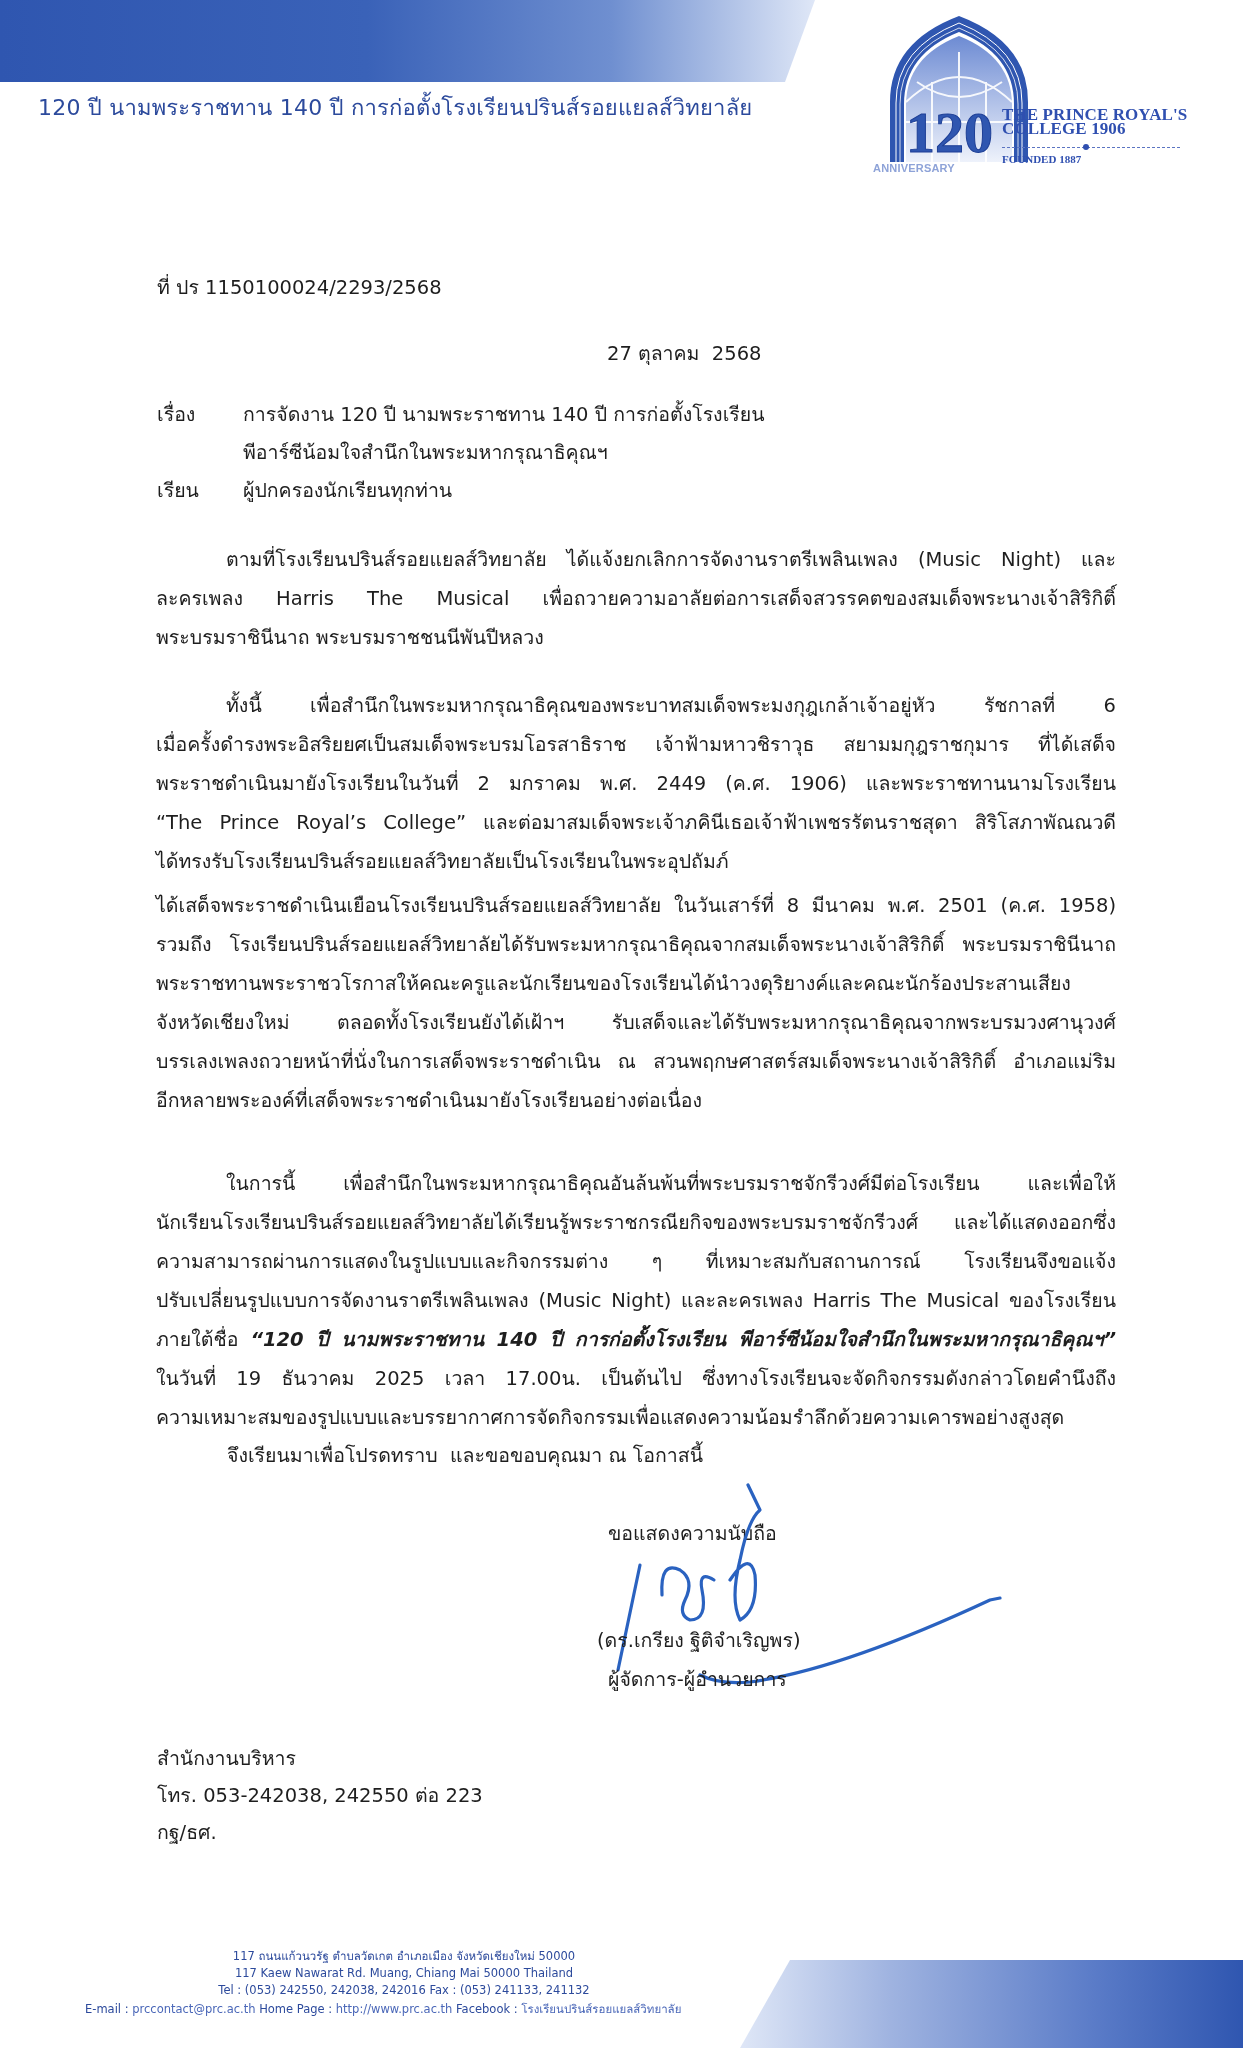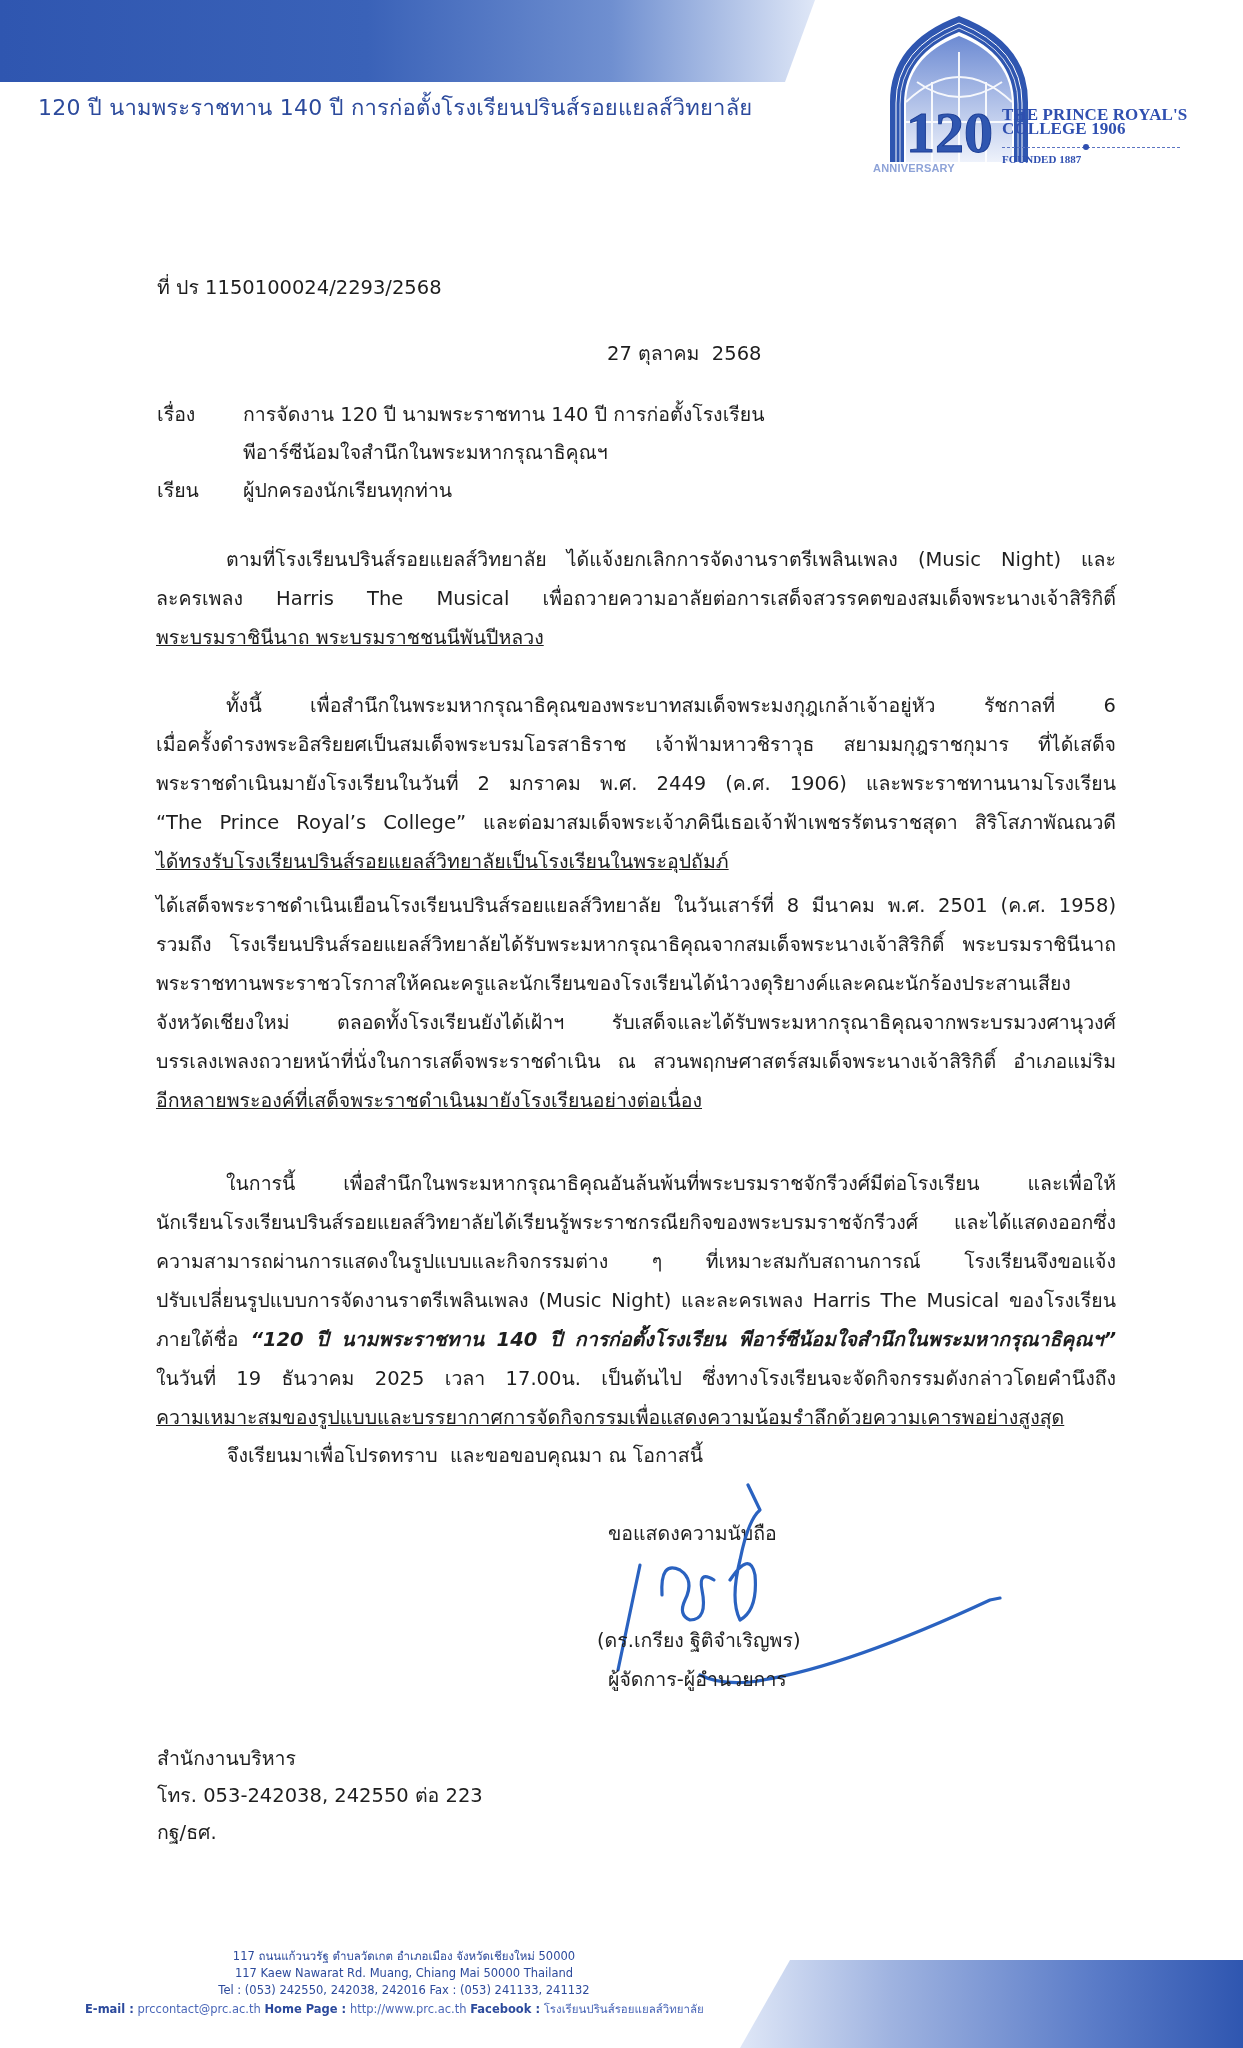--- a/index.html
+++ b/index.html
@@ -49,40 +49,40 @@
     .meta-row { position: absolute; left: 157px; font-size: 19.5px; line-height: 38px; display: flex; gap: 21px; }
     .meta-label { width: 65px; flex: none; }
     .meta-value { white-space: nowrap; }
 
     .para {
       position: absolute; left: 144px; width: 960px;
       font-size: 19.5px; line-height: 39px; text-align: justify;
       text-indent: 70px; margin: 12px;
     }
     .para .line { display: block; text-align-last: justify; white-space: nowrap; }
-    .para .line.last { text-align-last: left; text-decoration: underline; }
+    .para .line.last { text-align-last: left; }
     .para .line.first { padding-left: 70px; text-indent: 0; }
     .para .line { text-indent: 0; }
     .bold-italic { font-weight: bold; font-style: italic; }
 
     .closing { position: absolute; left: 227px; top: 1440px; font-size: 19.5px; white-space: pre; }
 
     .sign-block { position: absolute; left: 608px; font-size: 19.5px; white-space: nowrap; }
     .signature { position: absolute; left: 590px; top: 1480px; width: 480px; height: 230px; }
 
     .office { position: absolute; left: 157px; top: 1740px; font-size: 19.5px; line-height: 37px; }
 
     
     .footer-lines {
       position: absolute; left: 0; top: 1948px; width: 720px;
       text-align: center; font-size: 11.5px; line-height: 17px; color: #2c4a9c; padding-left: 44px;
     }
     .footer-lines .row { white-space: nowrap; }
     .footer-contact { position: absolute; left: 85px; top: 2000px; font-size: 11.5px; color: #2c4a9c; white-space: nowrap; }
-    .footer-contact .lbl { font-weight: bold; }
+    .footer-contact .lbl { font-weight: normal; }
     .footer-contact .val { color: #4a67b8; }
     .bottom-banner {
       position: absolute; left: 740px; top: 1960px; width: 503px; height: 88px;
       background: linear-gradient(90deg, #dfe7f7 0%, #9fb3e0 30%, #5b7cc8 70%, #2f56b0 100%);
       clip-path: polygon(50px 0, 503px 0, 503px 88px, 0 88px);
     }
   </style>
 </head>
 <body>
 

